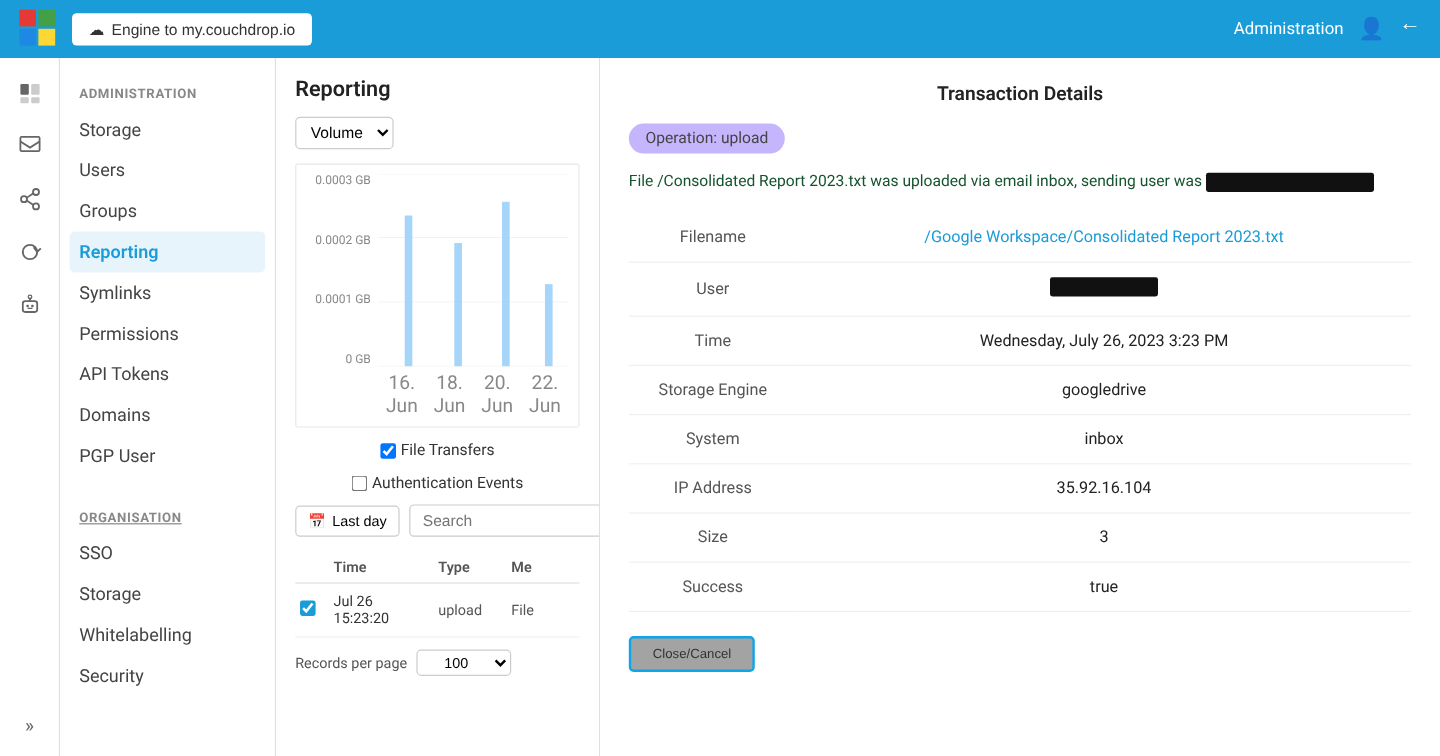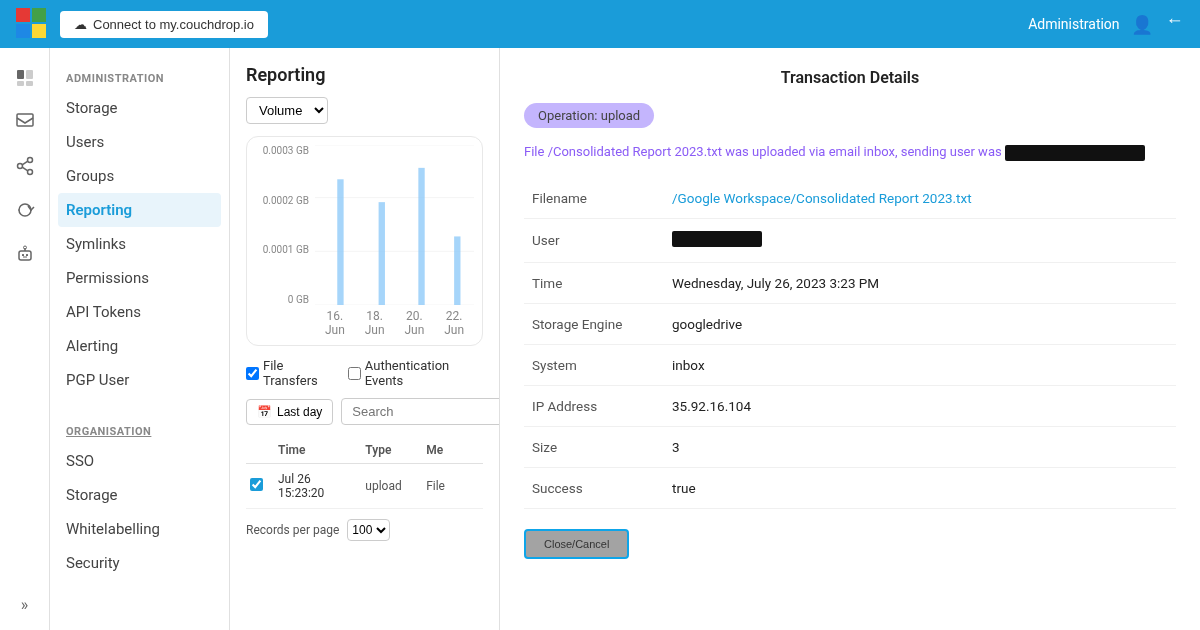--- a/index.html
+++ b/index.html
@@ -113,52 +113,53 @@
       background: white;
       cursor: pointer;
     }
 
     
     .chart-container {
       background: #fff;
       border: 1px solid #e8e8e8;
       padding: 8px;
       margin-bottom: 12px;
-      border-radius: 12px;
+      border-radius: 2px;
     }
     .chart-inner { display: flex; align-items: stretch; height: 160px; }
     .chart-y-axis {
       display: flex;
       flex-direction: column;
       justify-content: space-between;
       padding-right: 6px;
       font-size: 10px;
       color: #888;
       text-align: right;
       min-width: 60px;
     }
     .chart-area { flex: 1; position: relative; }
     .chart-svg { width: 100%; height: 100%; }
     .chart-x-labels {
       display: flex;
       justify-content: space-around;
-      font-size: 12px;
+      font-size: 16px;
       color: #888;
       padding-top: 4px;
       padding-left: 60px;
     }
     .chart-x-label { text-align: center; }
 
     
     .filter-row {
       display: flex;
       align-items: center;
       gap: 12px;
       margin-bottom: 10px;
       font-size: 13px;
+      flex-direction: column;
     }
     .filter-row label { display: flex; align-items: center; gap: 4px; cursor: pointer; }
 
     
     .search-row {
       display: flex;
       align-items: center;
       gap: 8px;
       margin-bottom: 12px;
     }
@@ -215,21 +216,21 @@
 
     .records-row {
       display: flex;
       align-items: center;
       gap: 8px;
       font-size: 12px;
       color: #555;
       margin-top: 10px;
     }
     .records-select {
-      padding: 2px 0;
+      padding: 2px 18px;
       border: 1px solid #ccc;
       border-radius: 4px;
       font-size: 12px;
       background: white;
     }
 
     
     .transaction-panel {
       flex: 1;
       background: #fff;
@@ -247,36 +248,36 @@
       display: inline-block;
       padding: 5px 14px;
       background: #c4b5fd;
       border-radius: 14px;
       font-size: 13px;
       color: #444;
       margin-bottom: 14px;
     }
     .transaction-message {
       font-size: 13px;
-      color: #8b5cf6;
+      color: #14532d;
       margin-bottom: 16px;
       line-height: 1.5;
     }
     .redacted {
       display: inline-block;
       background: #111;
       color: #111;
       min-width: 140px;
       height: 16px;
       vertical-align: middle;
       border-radius: 2px;
     }
 
     .detail-table { width: 100%; border-collapse: collapse; }
-    .detail-table tr { border-bottom: 1px solid #f0f0f0; }
+    .detail-table tr { border-bottom: 1px solid #f0f0f0; text-align: center; }
     .detail-table td {
       padding: 12px 8px;
       font-size: 13.5px;
       vertical-align: middle;
     }
     .detail-table td:first-child {
       color: #555;
       width: 140px;
       font-weight: 400;
     }
@@ -309,21 +310,21 @@
   <div class="topbar-left">
 
     <svg class="topbar-logo" viewBox="0 0 32 32" xmlns="http://www.w3.org/2000/svg">
       <rect x="0" y="0" width="14" height="14" fill="#e53935"></rect>
       <rect x="16" y="0" width="14" height="14" fill="#43a047"></rect>
       <rect x="0" y="16" width="14" height="14" fill="#1e88e5"></rect>
       <rect x="16" y="16" width="14" height="14" fill="#fdd835"></rect>
     </svg>
     <button class="topbar-connect-btn">
       <span>☁</span>
-      <span>Connect to my.couchdrop.io</span>
+      <span>Engine to my.couchdrop.io</span>
     </button>
   </div>
   <div class="topbar-right">
     <span>Administration</span>
     <span style="cursor:pointer; font-size:18px;">👤</span>
     <span style="cursor:pointer; font-size:18px; transform: rotate(180deg); display:inline-block;">→</span>
   </div>
 </div>
 
 <div class="layout">
@@ -376,21 +377,21 @@
 
   <div class="nav-sidebar">
     <div class="nav-section-title">ADMINISTRATION</div>
     <div class="nav-item">Storage</div>
     <div class="nav-item">Users</div>
     <div class="nav-item">Groups</div>
     <div class="nav-item active">Reporting</div>
     <div class="nav-item">Symlinks</div>
     <div class="nav-item">Permissions</div>
     <div class="nav-item">API Tokens</div>
-    <div class="nav-item">Alerting</div>
+    <div class="nav-item">Domains</div>
     <div class="nav-item">PGP User</div>
 
     <div class="nav-section-title" style="margin-top:20px;text-decoration:underline;">ORGANISATION</div>
     <div class="nav-item">SSO</div>
     <div class="nav-item">Storage</div>
     <div class="nav-item">Whitelabelling</div>
     <div class="nav-item">Security</div>
   </div>
 
   <div class="main-content">

